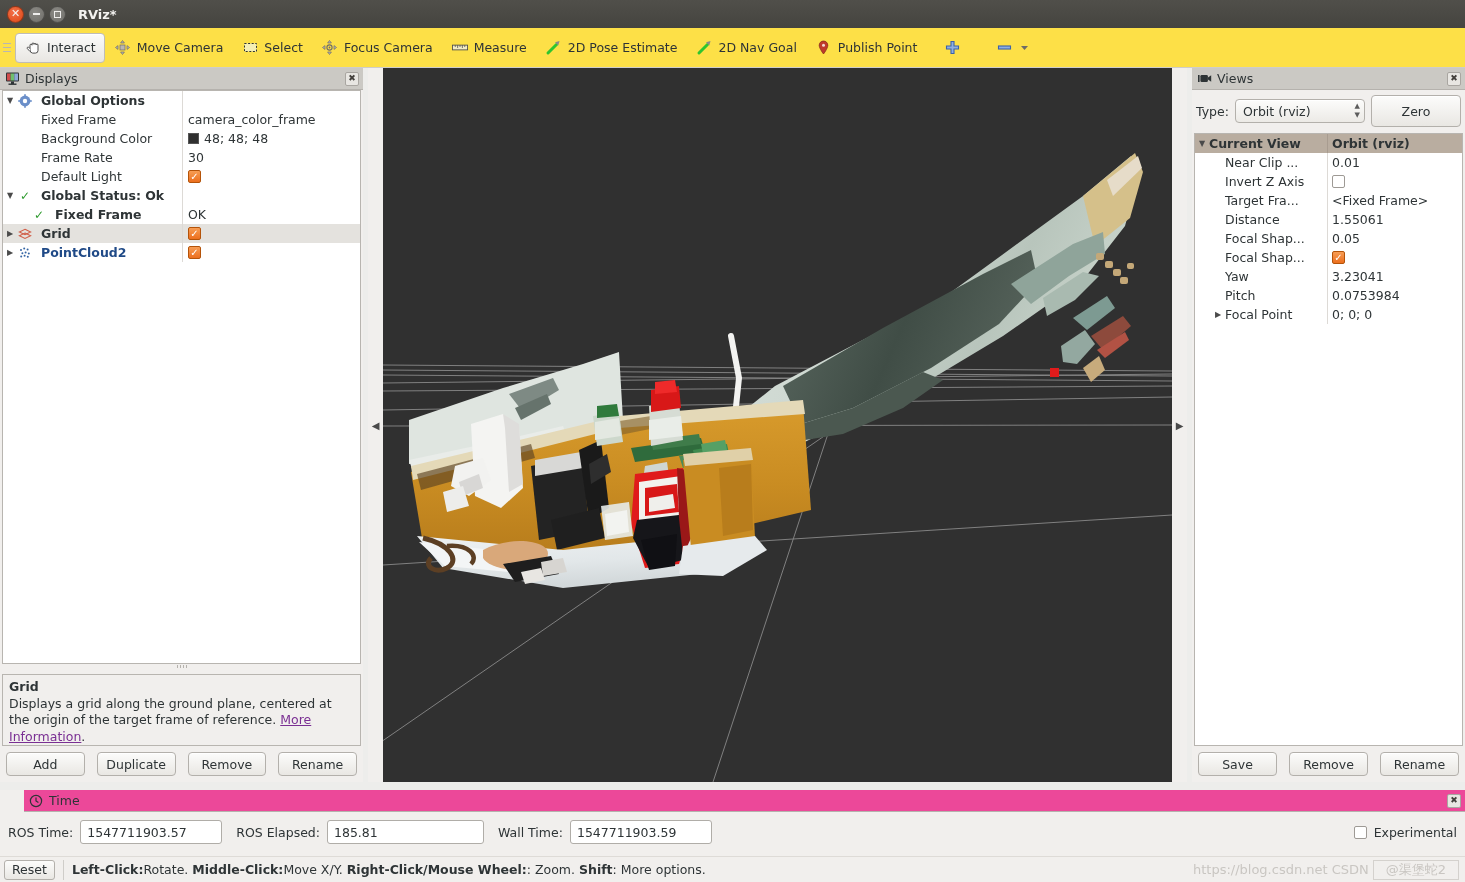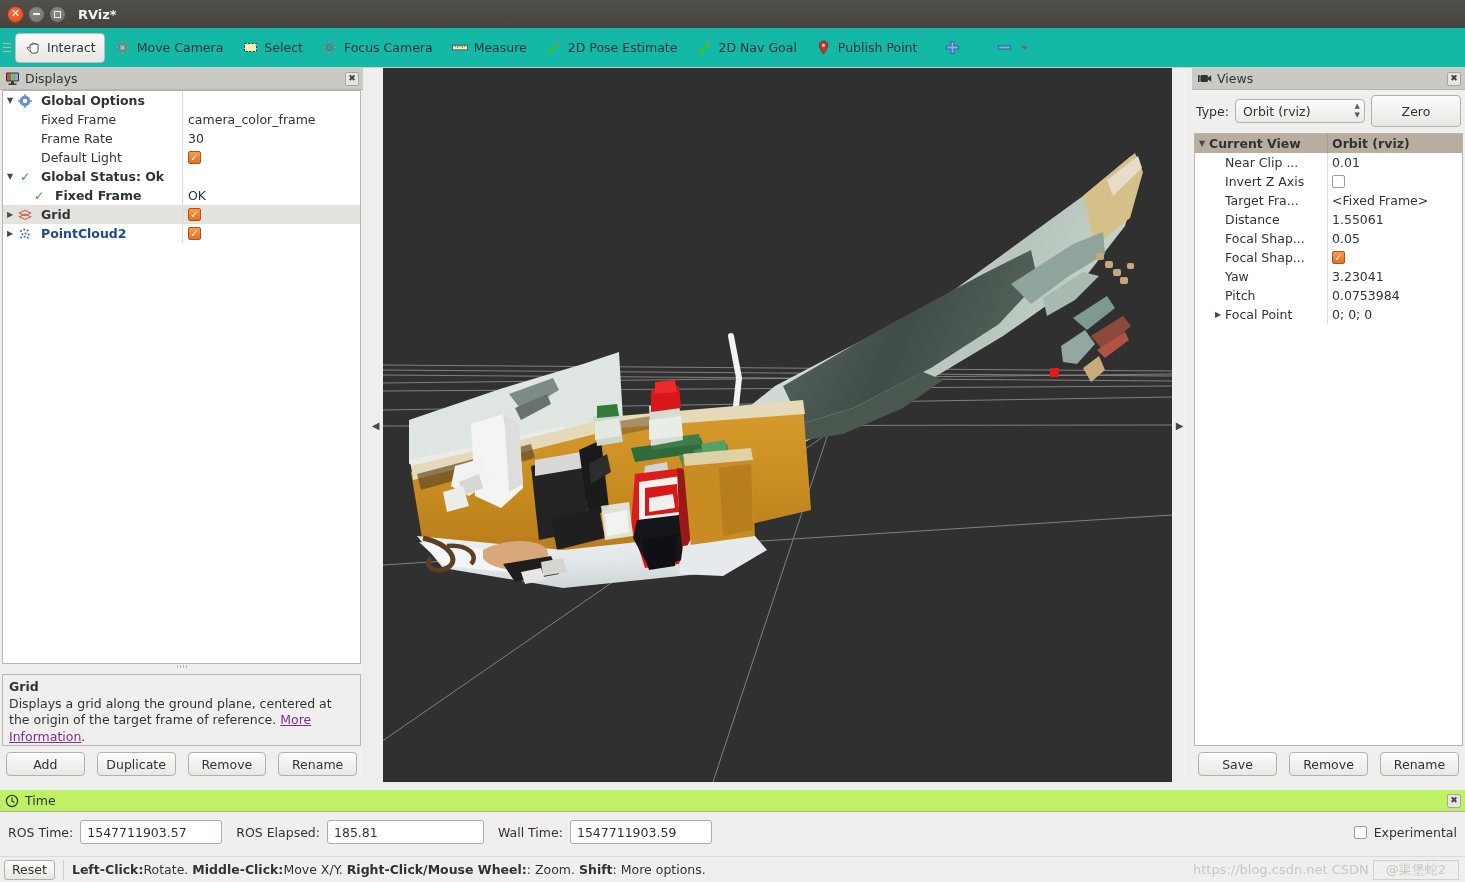--- a/index.html
+++ b/index.html
@@ -32,21 +32,21 @@
   .wbtn .bar { width: 7px; height: 1.5px; background: #efeeec; display:block;}
   .wbtn .sq { width: 7px; height: 7px; border: 1.5px solid #efeeec; display:block;}
   .wbtn .xg { font-size: 11px; line-height: 1; margin-top:-1px;}
   .wtitle {
     margin-left: 12px; color: #f3f2ef; font-weight: bold; font-size: 13px;
   }
 
   
   .toolbar {
     position: absolute; left: 0; top: 28px; width: 1465px; height: 40px;
-    background: #14b8a6;
+    background: #fde047;
     border-bottom: 1px solid #cfcdc9;
     display: flex; align-items: center;
   }
   .tgrip {
     width: 10px; height: 18px; margin-left: 3px; margin-right: 2px;
     display: flex; flex-direction: column; justify-content: center; gap: 3px;
   }
   .tgrip i { display:block; height:1px; background:#b9b6b1; width: 8px;}
   .tbtn {
     display: flex; align-items: center; gap: 5px;
@@ -174,21 +174,21 @@
   .vrow.header .vc-name { border-right-color: #a89c90; }
   .vc-val { flex:1; height:19px; display:flex; align-items:center; padding-left:4px; overflow:hidden; white-space:nowrap;}
   .vindent { width: 30px; flex: 0 0 30px; }
   .vindent.sm { width: 16px; flex: 0 0 16px; }
 
   
   #time {
     position: absolute; left: 0; top: 790px; width: 1465px; height: 66px;
     background: #f1efed;
   }
-  #time .panel-title { background: #bef264; }
+  #time .panel-title { background: #ec4899; margin-left: 24px; }
   .timerow { display: flex; align-items: center; padding: 8px 8px 0 8px; gap: 0; }
   .tfield { display: flex; align-items: center; }
   .tfield .flab { font-size: 12.5px; margin-right: 7px; }
   .tinput {
     height: 24px; border: 1px solid #b0ada8; border-radius: 3px; background: #fff;
     display: flex; align-items: center; padding: 0 6px; font-size: 12.5px; color: #2e3436;
   }
   .cbrow { margin-left: auto; display: flex; align-items: center; gap: 7px; }
   .cbox { width: 13px; height: 13px; border: 1px solid #9e9a95; background: #fff; border-radius: 2px;}
 
@@ -401,20 +401,31 @@
 
       <div class="trow">
         <div class="tc-name">
             <span class="arrow blank">▶</span>
             <span class="ico"></span>
           <span class="nm">Fixed Frame</span>
           </div>
         <div class="tc-val">camera_color_frame</div>
       </div>
 
+      <div class="trow">
+        <div class="tc-name">
+            <span class="arrow blank">▶</span>
+            <span class="ico"></span>
+          <span class="nm">Background Color</span>
+          </div>
+        <div class="tc-val">
+          <span class="swatch"></span>
+          <span>48; 48; 48</span>
+        </div>
+      </div>
 
       <div class="trow">
         <div class="tc-name">
             <span class="arrow blank">▶</span>
             <span class="ico"></span>
           <span class="nm">Frame Rate</span>
           </div>
         <div class="tc-val">30</div>
       </div>
 

